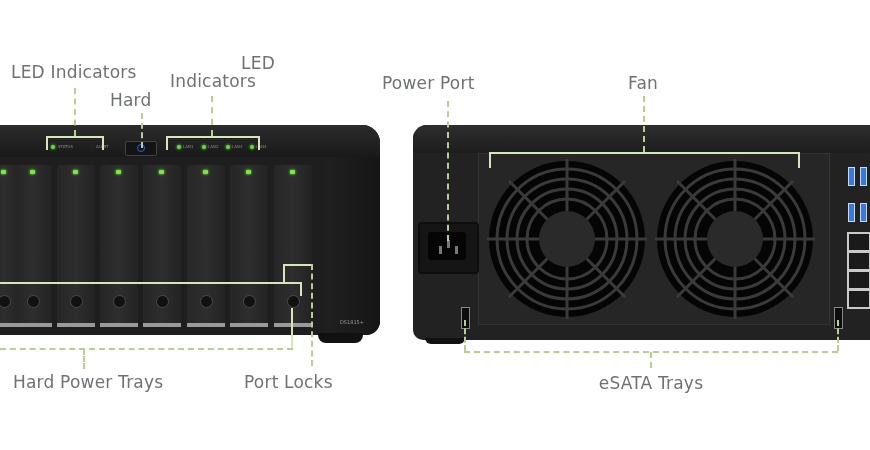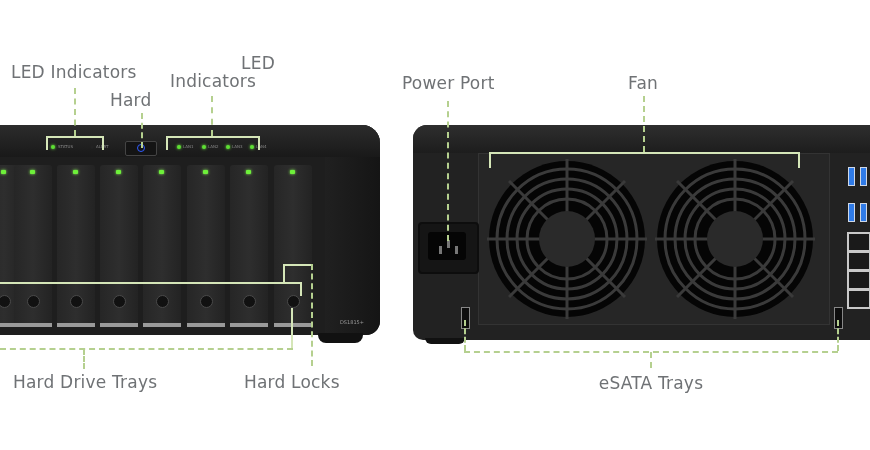--- a/index.html
+++ b/index.html
@@ -122,26 +122,26 @@
 <div class="dash-v" style="left:211px;top:96px;height:40px;"></div>
 <div class="solid-h" style="left:166px;top:136px;width:94px;"></div>
 <div class="solid-v" style="left:166px;top:136px;height:14px;"></div>
 <div class="solid-v" style="left:258px;top:136px;height:14px;"></div>
 
 <div class="solid-h" style="left:0px;top:282px;width:302px;"></div>
 <div class="solid-v" style="left:300px;top:282px;height:14px;"></div>
 <div class="dash-h" style="left:0px;top:348px;width:293px;"></div>
 <div class="solid-v" style="left:291px;top:308px;height:40px;"></div>
 <div class="dash-v" style="left:83px;top:349px;height:20px;"></div>
-<div class="label" style="left:13px;top:372px;">Hard Drive Trays</div>
+<div class="label" style="left:13px;top:372px;">Hard Power Trays</div>
 
 <div class="solid-h" style="left:283px;top:264px;width:30px;"></div>
 <div class="solid-v" style="left:283px;top:264px;height:20px;"></div>
 <div class="dash-v" style="left:311px;top:264px;height:102px;"></div>
-<div class="label" style="left:244px;top:372px;">Hard Locks</div>
+<div class="label" style="left:244px;top:372px;">Port Locks</div>
 
 <div class="rear">
   <div class="rear-top"></div>
   <div class="fan-panel">
     <svg class="fan" style="left:8px;top:5px;" viewBox="0 0 160 160">
       <circle cx="80" cy="80" r="78" fill="#050505"></circle>
       <g fill="none" stroke="#3a3a3a" stroke-width="3">
         <circle cx="80" cy="80" r="70"></circle>
           <circle cx="80" cy="80" r="60"></circle>
           <circle cx="80" cy="80" r="50"></circle>
@@ -180,21 +180,21 @@
 <div class="usb" style="left:860px;top:167px;"></div>
 <div class="usb" style="left:848px;top:203px;"></div>
 <div class="usb" style="left:860px;top:203px;"></div>
 <div class="lan" style="top:232px;"></div>
 <div class="lan" style="top:251px;"></div>
 <div class="lan" style="top:270px;"></div>
 <div class="lan" style="top:289px;"></div>
 <div class="esata" style="left:461px;top:307px;"></div>
 <div class="esata" style="left:834px;top:307px;"></div>
 
-<div class="label" style="left:402px;top:73px;">Power Port</div>
+<div class="label" style="left:382px;top:73px;">Power Port</div>
 <div class="dash-v" style="left:447px;top:101px;height:140px;"></div>
 
 <div class="label center" style="left:643px;top:73px;">Fan</div>
 <div class="dash-v" style="left:643px;top:96px;height:56px;"></div>
 <div class="solid-h" style="left:489px;top:152px;width:311px;"></div>
 <div class="solid-v" style="left:489px;top:152px;height:16px;"></div>
 <div class="solid-v" style="left:798px;top:152px;height:16px;"></div>
 
 <div class="dash-h" style="left:464px;top:351px;width:374px;"></div>
 <div class="dash-v" style="left:464px;top:320px;height:31px;"></div>

